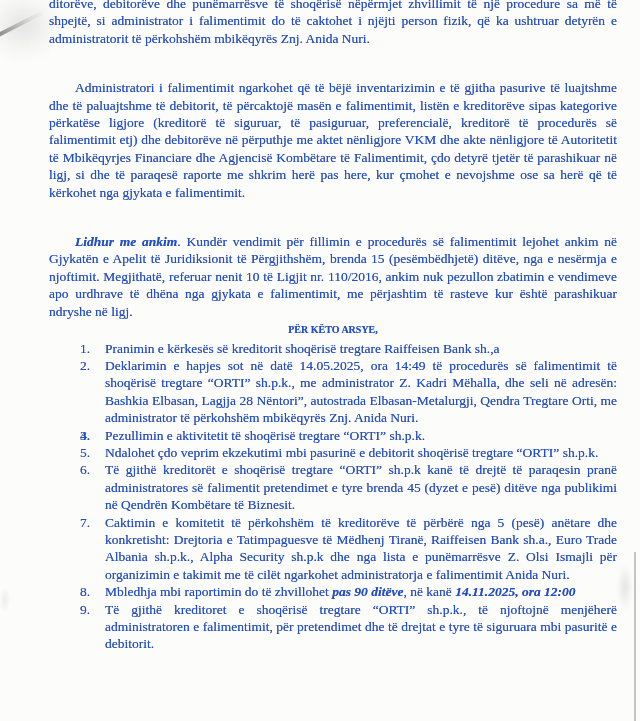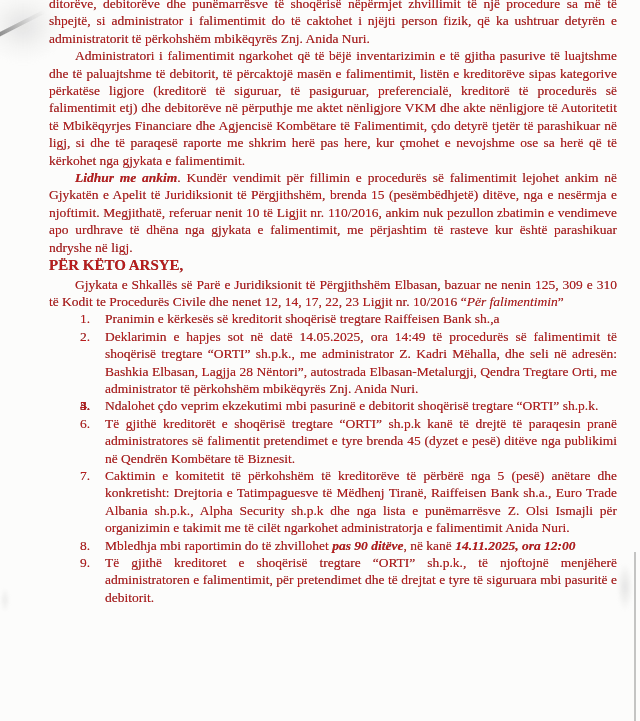--- a/index.html
+++ b/index.html
@@ -14,25 +14,25 @@
   }
   .content{
     position:absolute;
     left:49px;top:-5px;width:568px;
     font-size:13.5px;
     line-height:17.4px;
     text-align:justify;
     text-shadow:0 0 0.4px rgba(30,30,30,0.55);
   }
   .para{margin:0;}
-  .para.indent{text-indent:26px;}
+  .para.indent{text-indent:26px;margin-top:32px;}
   .heading{
-    text-align:left;
+    text-align:center;
     font-weight:bold;
-    font-size:15px;
+    font-size:10px;
     margin:1px 0;
     text-indent:0;
   }
   .decision-list{margin:0;padding:0;list-style:none;}
   .item{position:relative;padding-left:56px;margin:0;}
   .item .num{position:absolute;left:31px;top:0;}
   .bolditalic{font-weight:bold;font-style:italic;}
   .italic{font-style:italic;}
   
   .fold-streak{
@@ -59,43 +59,40 @@
   }
   .left-blob{
     position:absolute;left:0;top:588px;width:10px;height:24px;
     background:radial-gradient(closest-side, rgba(180,180,180,0.22), rgba(255,255,255,0));
     filter:blur(1.5px);
   }
 </style>
 </head>
 <body>
 
-<div class="page" style="background: rgb(252, 252, 251); color: #b91c1c;">
+<div class="page" style="background: rgb(252, 252, 251); color: #1d4ed8;">
   <div class="fold-haze"></div>
   <div class="fold-streak"></div>
 
   <div class="content">
     <div id="intro-paragraphs">
         <div class="para"><span>ditorëve, debitorëve dhe punëmarrësve të shoqërisë nëpërmjet zhvillimit të një procedure sa më të shpejtë, si administrator i falimentimit do të caktohet i njëjti person fizik, që ka ushtruar detyrën e administratorit të përkohshëm mbikëqyrës Znj. Anida Nuri.</span></div>
         <div class="para indent"><span>Administratori i falimentimit ngarkohet që të bëjë inventarizimin e të gjitha pasurive të luajtshme dhe të paluajtshme të debitorit, të përcaktojë masën e falimentimit, listën e kreditorëve sipas kategorive përkatëse ligjore (kreditorë të siguruar, të pasiguruar, preferencialë, kreditorë të procedurës së falimentimit etj) dhe debitorëve në përputhje me aktet nënligjore VKM dhe akte nënligjore të Autoritetit të Mbikëqyrjes Financiare dhe Agjencisë Kombëtare të Falimentimit,  çdo detyrë tjetër të parashikuar në ligj, si dhe të paraqesë raporte me shkrim herë pas here, kur  çmohet e nevojshme ose sa herë që të kërkohet nga gjykata e falimentimit.</span></div>
         <div class="para indent"><span class="bolditalic">Lidhur me ankim</span><span>. Kundër vendimit për fillimin e procedurës së falimentimit lejohet ankim në Gjykatën e Apelit të Juridiksionit të Përgjithshëm, brenda 15 (pesëmbëdhjetë) ditëve, nga e nesërmja e njoftimit. Megjithatë, referuar nenit 10 të Ligjit nr. 110/2016, ankim nuk pezullon zbatimin e vendimeve apo urdhrave të dhëna nga gjykata e falimentimit, me përjashtim të rasteve kur është parashikuar ndryshe në ligj.</span></div>
       </div>
 
     <div class="heading">PËR KËTO ARSYE,</div>
 
-    <div id="basis-paragraph">
-        <div class="para indent"><span>Gjykata e Shkallës së Parë e Juridiksionit të Përgjithshëm Elbasan, bazuar ne nenin 125, 309 e 310 të Kodit te Procedurës Civile dhe nenet 12, 14, 17, 22, 23 Ligjit nr. 10/2016 “</span><span class="italic">Për falimentimin</span><span>”</span></div>
-      </div>
 
 
     <div id="decision-list" class="decision-list">
         <div class="item"><span class="num">1.</span><span>Pranimin e kërkesës së kreditorit shoqërisë tregtare Raiffeisen Bank sh.,a</span></div>
         <div class="item"><span class="num">2.</span><span>Deklarimin e hapjes sot në datë 14.05.2025, ora 14:49 të procedurës së falimentimit të shoqërisë tregtare “ORTI” sh.p.k., me administrator Z. Kadri Mëhalla, dhe seli në adresën: Bashkia Elbasan, Lagjja 28 Nëntori”, autostrada Elbasan-Metalurgji, Qendra Tregtare Orti, me administrator të përkohshëm mbikëqyrës Znj. Anida Nuri.</span></div>
         <div class="item"><span class="num">3.</span></div>
-        <div class="item"><span class="num">4.</span></div>
+        <div class="item"><span class="num">4.</span><span>Pezullimin e aktivitetit të shoqërisë tregtare “ORTI” sh.p.k.</span></div>
         <div class="item"><span class="num">5.</span><span>Ndalohet çdo veprim ekzekutimi mbi pasurinë e debitorit shoqërisë tregtare “ORTI” sh.p.k.</span></div>
         <div class="item"><span class="num">6.</span><span>Të gjithë kreditorët e shoqërisë tregtare “ORTI” sh.p.k kanë të drejtë të paraqesin pranë administratores së falimentit pretendimet e tyre brenda  45 (dyzet e pesë) ditëve nga publikimi në Qendrën Kombëtare të Biznesit.</span></div>
         <div class="item"><span class="num">7.</span><span>Caktimin e komitetit të përkohshëm të kreditorëve të përbërë nga 5 (pesë) anëtare dhe konkretisht: Drejtoria e Tatimpaguesve të Mëdhenj Tiranë, Raiffeisen Bank sh.a., Euro Trade Albania sh.p.k.,  Alpha Security sh.p.k dhe nga lista e punëmarrësve Z.  Olsi Ismajli për organizimin e takimit me të cilët ngarkohet administratorja e falimentimit Anida Nuri.</span></div>
         <div class="item"><span class="num">8.</span><span>Mbledhja mbi raportimin do të zhvillohet </span><span class="bolditalic">pas 90 ditëve</span><span>, në kanë </span><span class="bolditalic">14.11.2025, ora 12:00</span></div>
         <div class="item"><span class="num">9.</span><span>Të gjithë kreditoret e shoqërisë tregtare “ORTI” sh.p.k., të njoftojnë menjëherë administratoren e falimentimit, për pretendimet dhe të drejtat e tyre të siguruara mbi pasuritë e debitorit.</span></div>
       </div>
   </div>
 
   <div class="edge-blob"></div>
   <div class="edge-line"></div>

